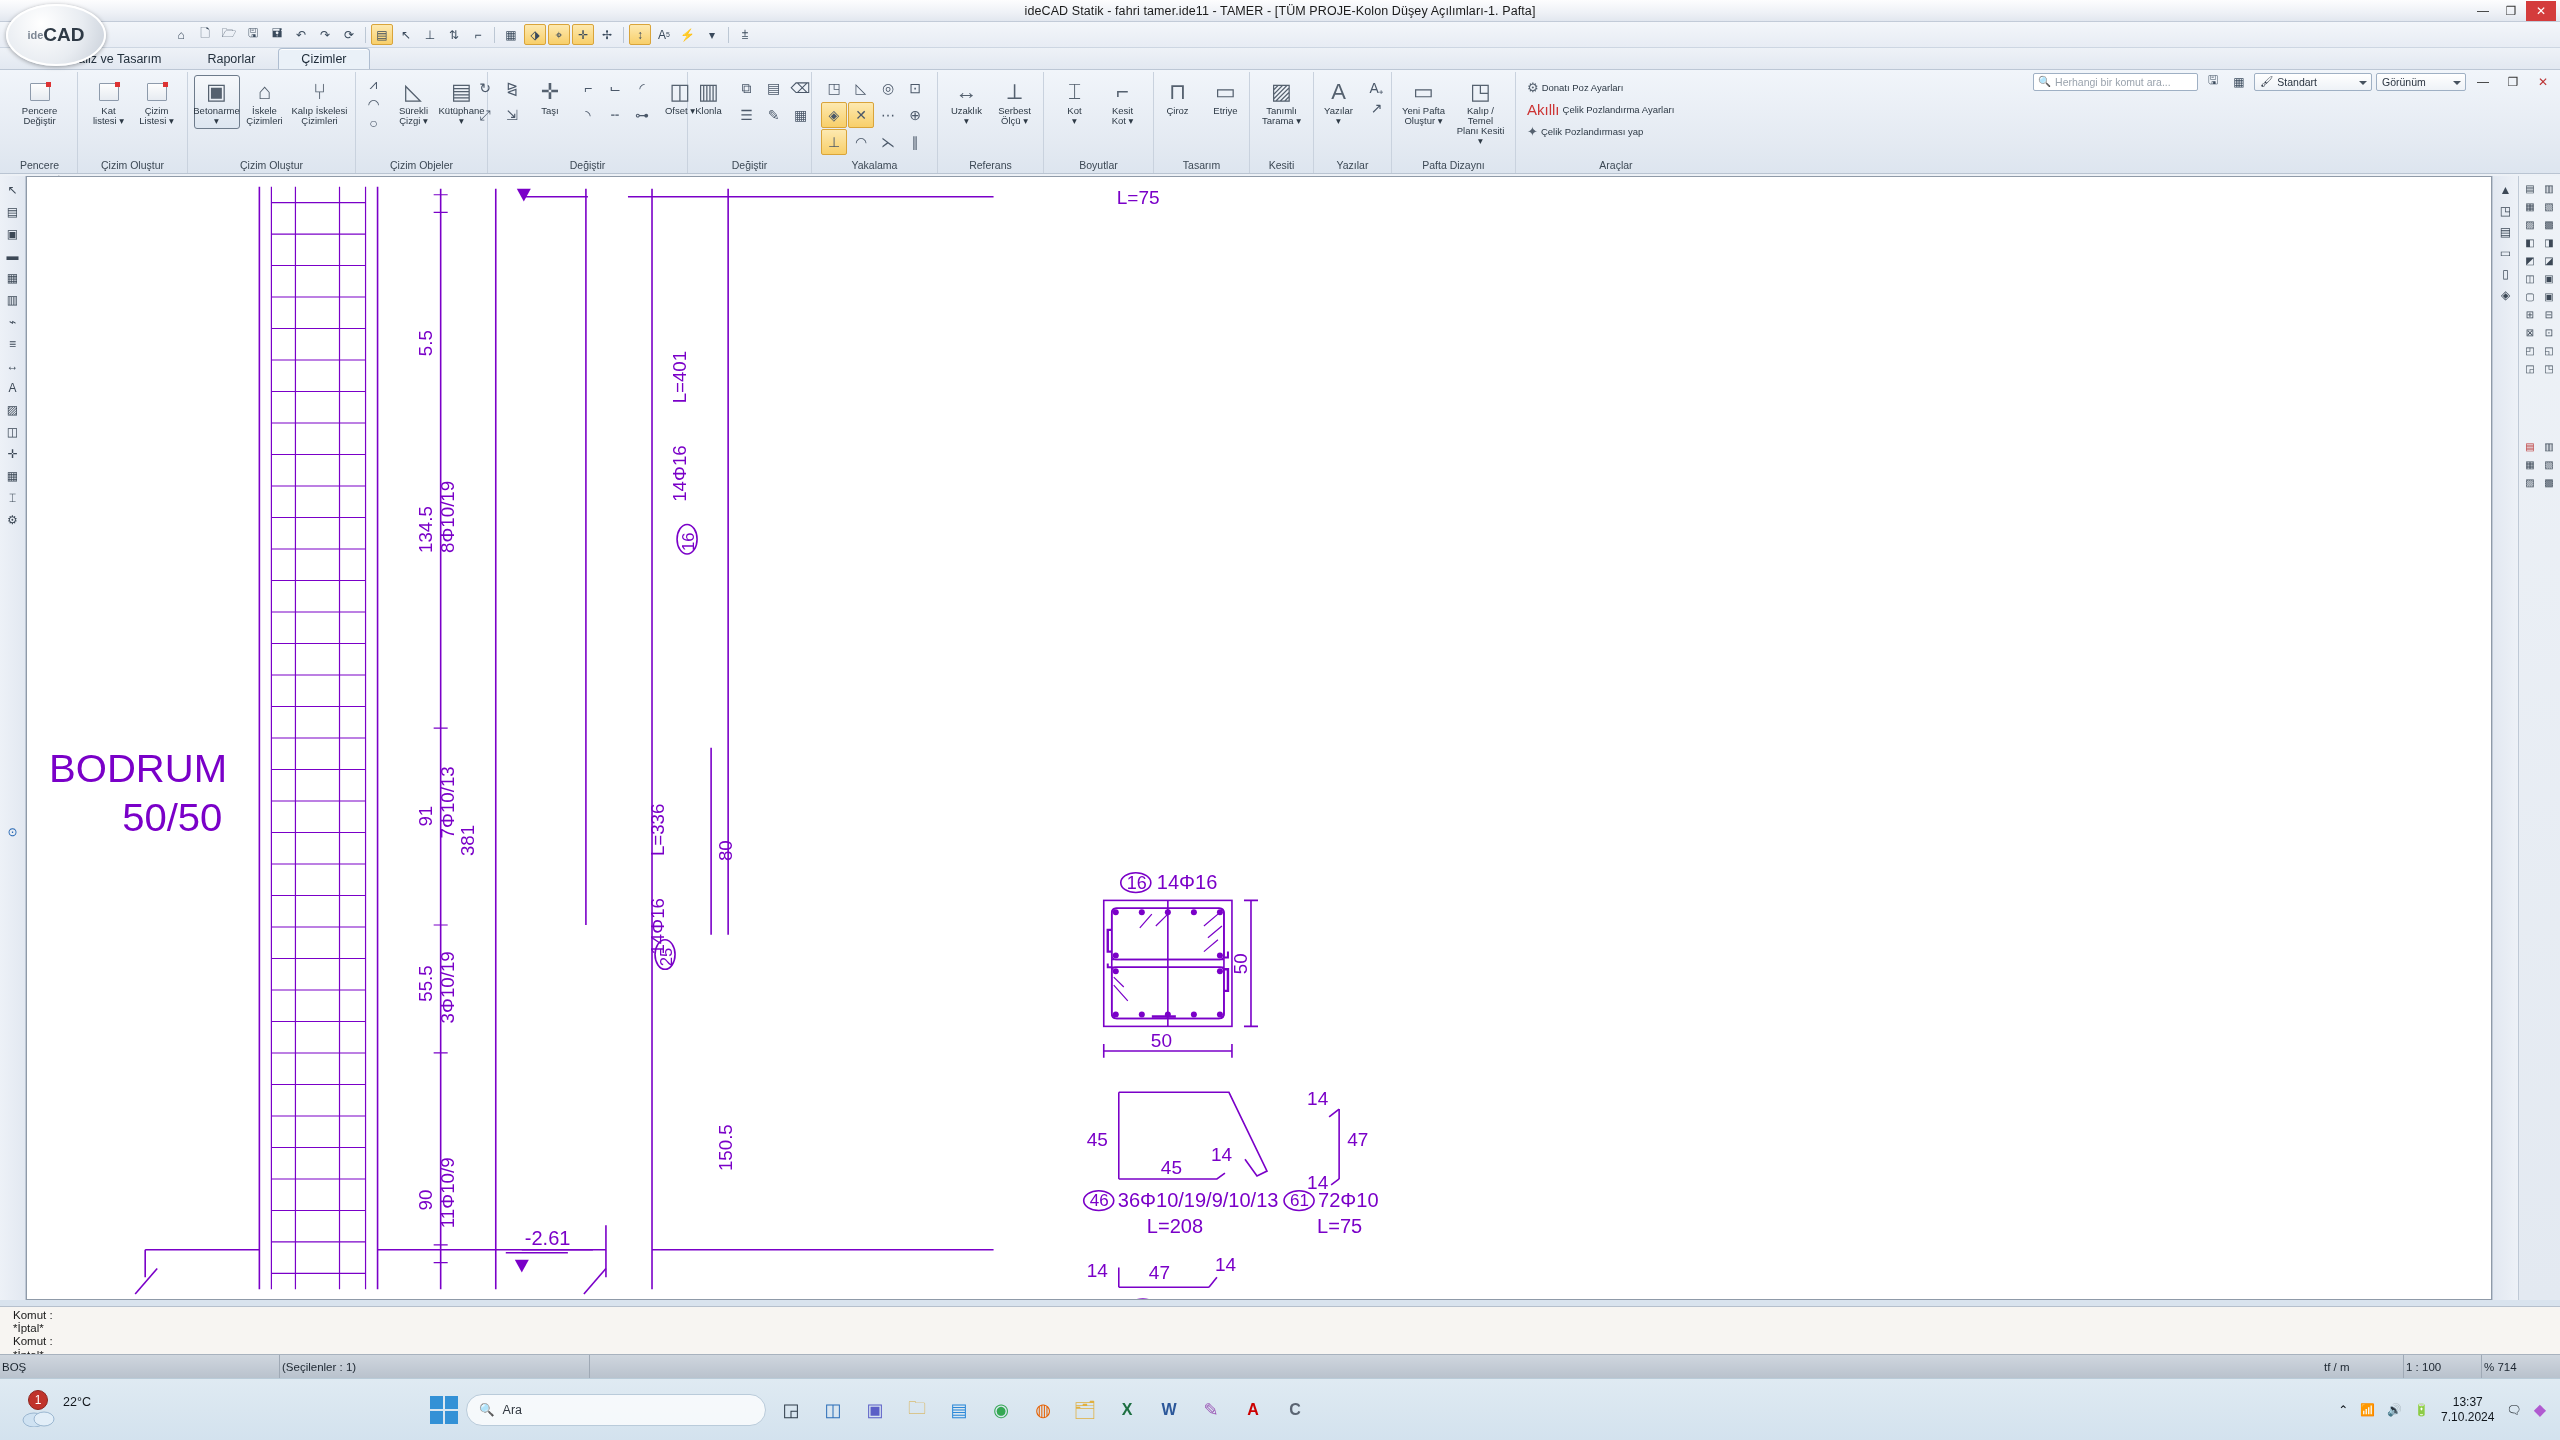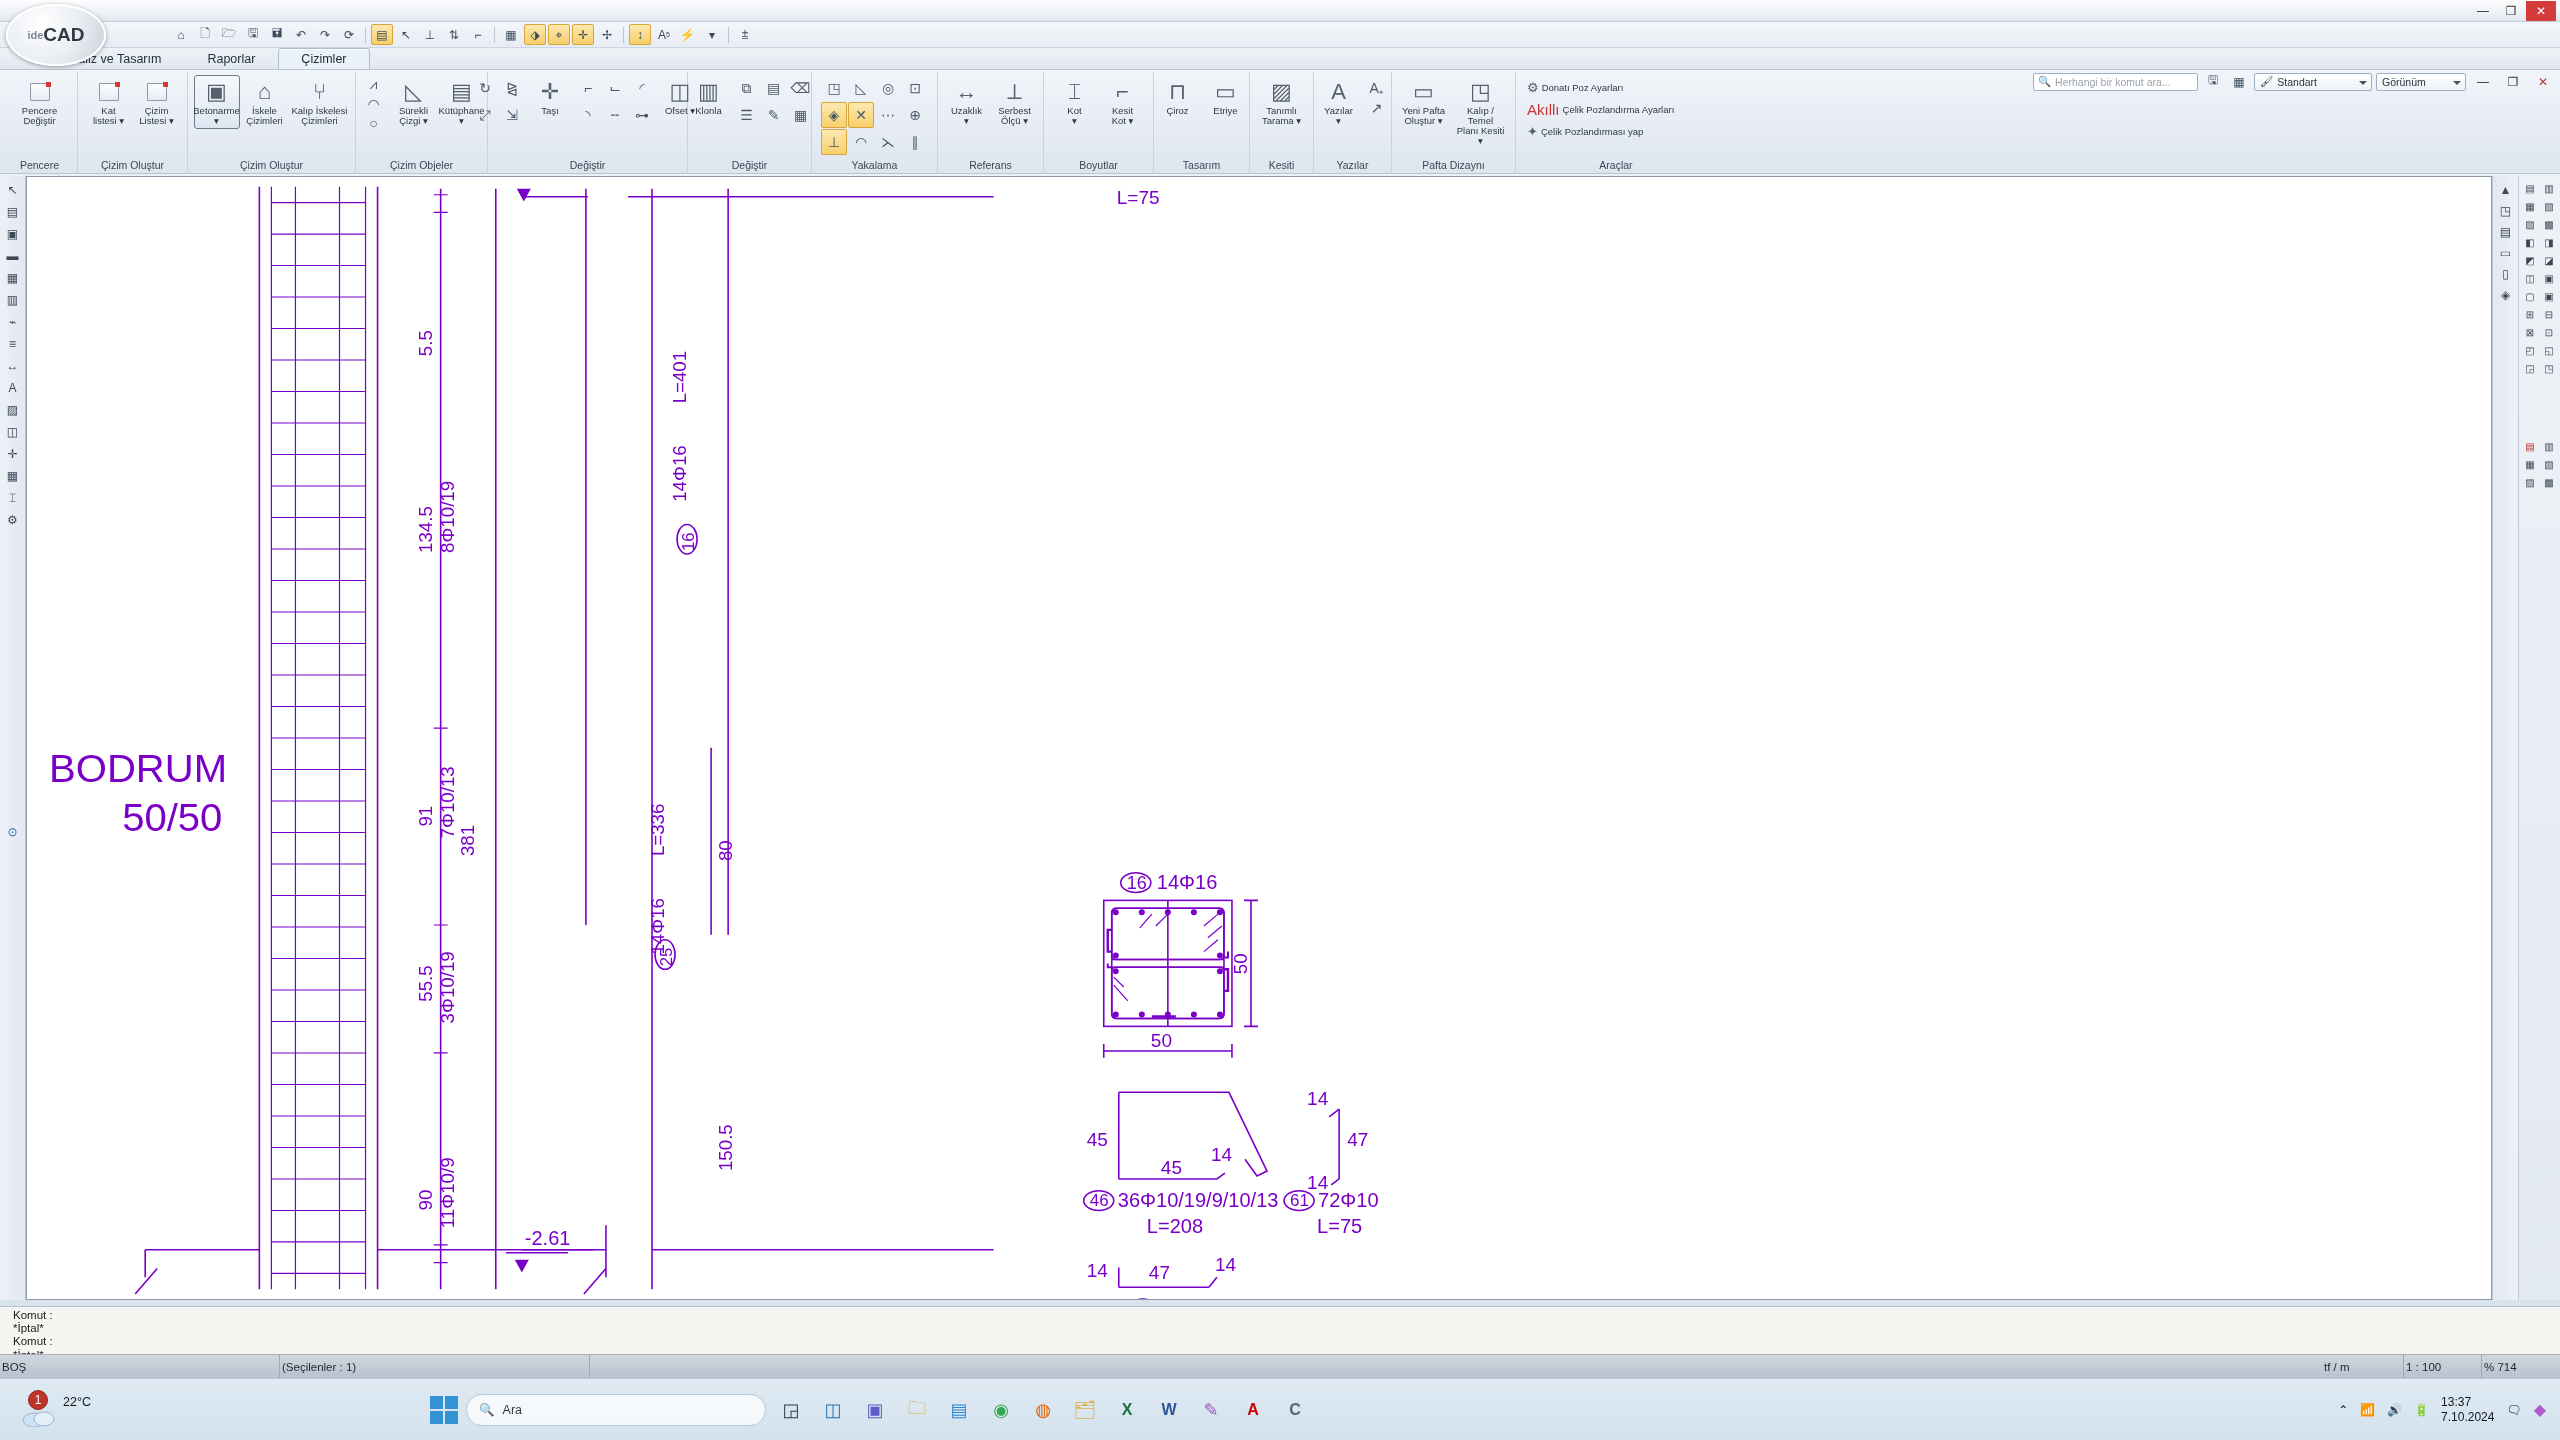--- a/index.html
+++ b/index.html
@@ -197,26 +197,27 @@
   .tb-center{flex:1;display:flex;align-items:center;gap:8px;}
   .tb-start{width:28px;height:28px;display:grid;grid-template-columns:1fr 1fr;grid-template-rows:1fr 1fr;gap:2px;}
   .tb-start i{background:#3391d6;display:block;}
   .tb-search{
     width:300px;height:32px;border-radius:16px;background:rgba(255,255,255,.75);
     border:1px solid #b9cbda;display:flex;align-items:center;gap:8px;padding:0 12px;
     font-size:12.5px;color:#333a42;
   }
   .tb-app{width:34px;height:34px;display:flex;align-items:center;justify-content:center;border-radius:5px;}
   .tray{display:flex;align-items:center;gap:12px;padding-right:14px;font-size:12px;color:#10161c;}
-  .clock{text-align:left;line-height:15px;font-size:12px;}
+  .clock{text-align:center;line-height:15px;font-size:12px;}
 </style>
 </head>
 <body>
 
 <div class="titlebar">
+  <div class="title-text">ideCAD Statik - fahri tamer.ide11 -  TAMER - [TÜM PROJE-Kolon Düşey Açılımları-1. Pafta]</div>
   <div class="win-btns">
     <div class="win-btn">—</div>
     <div class="win-btn">❐</div>
     <div class="win-btn close">✕</div>
   </div>
 </div>
 
 <div class="logo">
   <span class="de">ide</span>
     <span class="cad">CAD</span>

